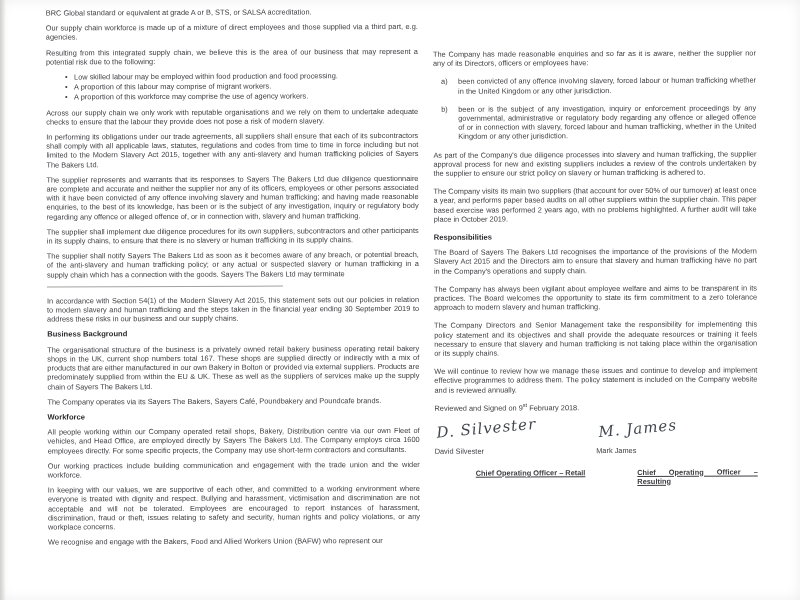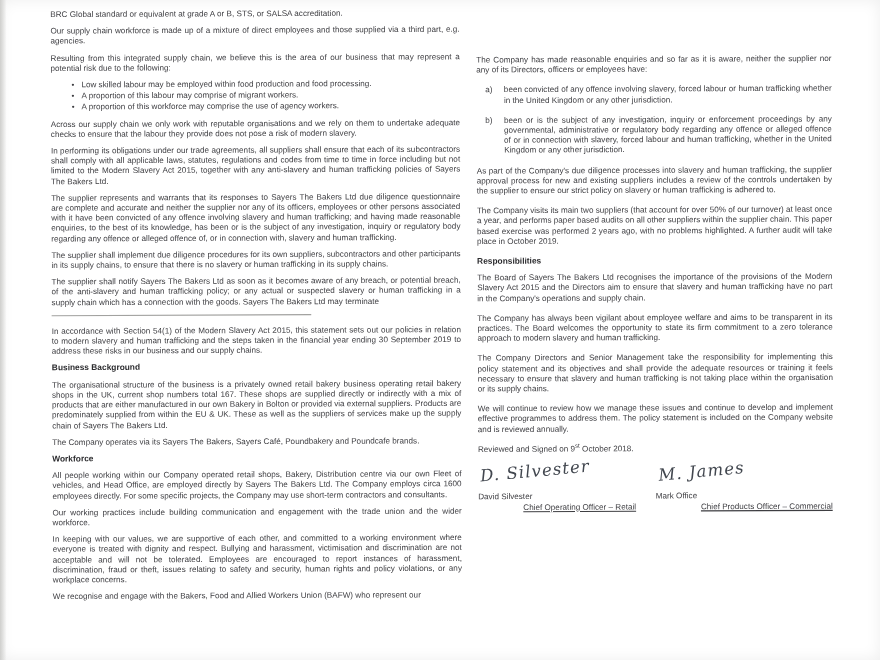--- a/index.html
+++ b/index.html
@@ -61,22 +61,22 @@
     font-family: "DejaVu Serif", serif;
     font-style: italic;
     font-size: 15px;
     color: #42474f;
     letter-spacing: 1px;
     transform: rotate(-5deg);
     transform-origin: left center;
     margin: 0 0 9px 2px;
     white-space: nowrap;
   }
-  .sig-name { }
-  .sig-title { font-weight: normal; text-decoration: underline; padding-left: 41px; }
+  .sig-name { margin-bottom: 12px; }
+  .sig-title { font-weight: bold; text-decoration: underline; padding-left: 41px; }
 </style>
 </head>
 <body>
 
 <div class="page">
   <div class="edge-shade"></div>
   <div class="tilt">
 
     <div class="col col-left">
       <p class="p">BRC Global standard or equivalent at grade A or B, STS, or SALSA accreditation.</p>
@@ -114,30 +114,30 @@
         <span class="ablabel">b)</span>
         <span class="abtext">been or is the subject of any investigation, inquiry or enforcement proceedings by any governmental, administrative or regulatory body regarding any offence or alleged offence of or in connection with slavery, forced labour and human trafficking, whether in the United Kingdom or any other jurisdiction.</span>
       </div>
       <p class="p">As part of the Company's due diligence processes into slavery and human trafficking, the supplier approval process for new and existing suppliers includes a review of the controls undertaken by the supplier to ensure our strict policy on slavery or human trafficking is adhered to.</p>
       <p class="p">The Company visits its main two suppliers (that account for over 50% of our turnover) at least once a year, and performs paper based audits on all other suppliers within the supplier chain.  This paper based exercise was performed 2 years ago, with no problems highlighted.  A further audit will take place in October 2019.</p>
       <div class="h">Responsibilities</div>
       <p class="p">The Board of Sayers The Bakers Ltd recognises the importance of the provisions of the Modern Slavery Act 2015 and the Directors aim to ensure that slavery and human trafficking have no part in the Company's operations and supply chain.</p>
       <p class="p">The Company has always been vigilant about employee welfare and aims to be transparent in its practices. The Board welcomes the opportunity to state its firm commitment to a zero tolerance approach to modern slavery and human trafficking.</p>
       <p class="p">The Company Directors and Senior Management take the responsibility for implementing this policy statement and its objectives and shall provide the adequate resources or training it feels necessary to ensure that slavery and human trafficking is not taking place within the organisation or its supply chains.</p>
       <p class="p">We will continue to review how we manage these issues and continue to develop and implement effective programmes to address them.  The policy statement is included on the Company website and is reviewed annually.</p>
-      <p class="p"><span>Reviewed and Signed on 9</span><sup>st</sup><span> October 2018.</span></p>
+      <p class="p"><span>Reviewed and Signed on 9</span><sup>st</sup><span> February 2018.</span></p>
 
       <div class="sig-row">
         <div class="sig">
           <div class="sig-script">D. Silvester</div>
           <div class="sig-name">David Silvester</div>
           <div class="sig-title">Chief Operating Officer – Retail</div>
         </div>
         <div class="sig">
           <div class="sig-script">M. James</div>
-          <div class="sig-name">Mark Office</div>
-          <div class="sig-title">Chief Products Officer – Commercial</div>
+          <div class="sig-name">Mark James</div>
+          <div class="sig-title">Chief Operating Officer – Resulting</div>
         </div>
       </div>
     </div>
 
   </div>
 </div>
 
 </body></html>

